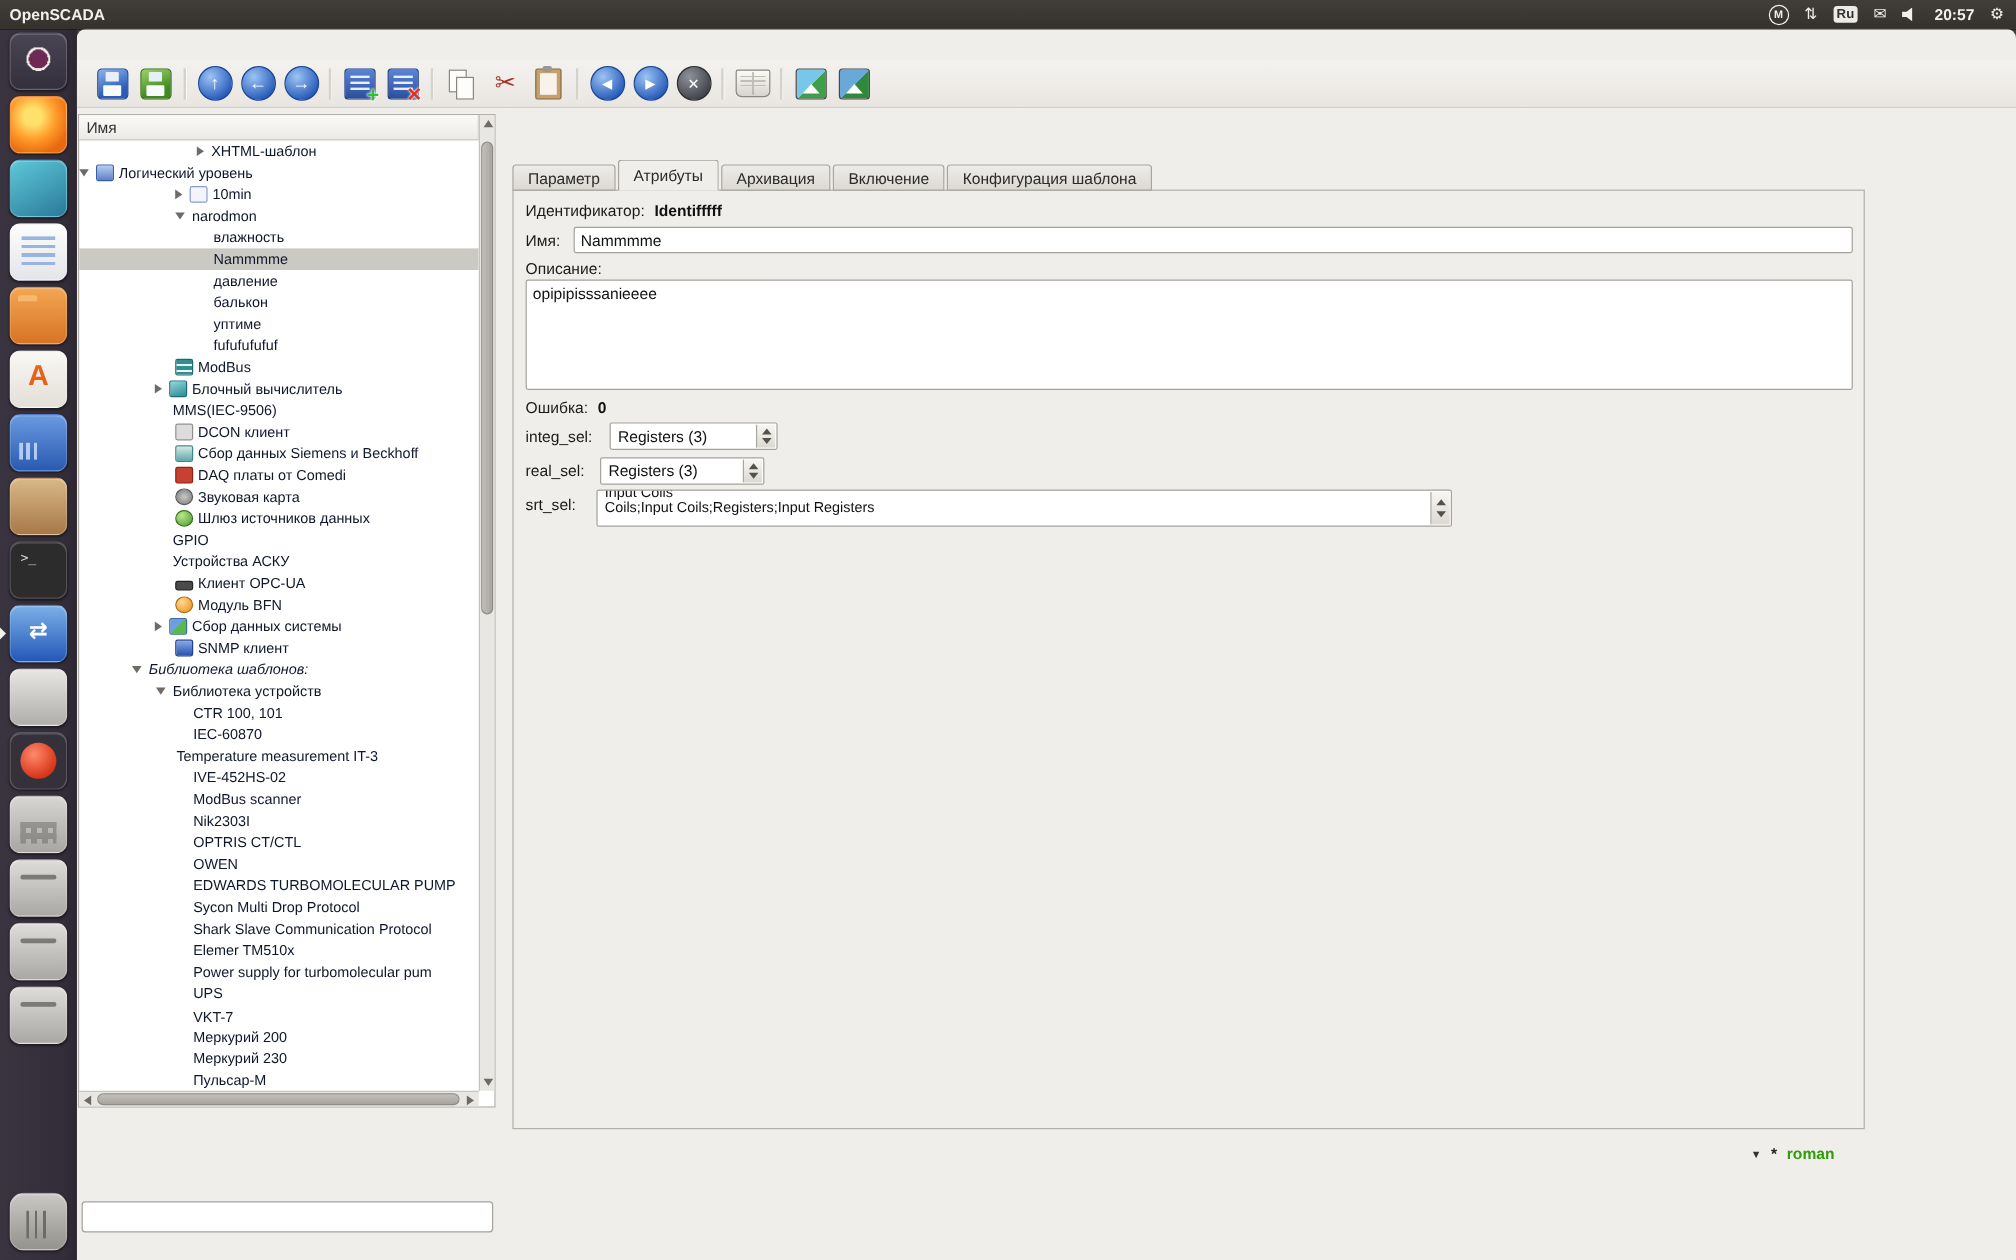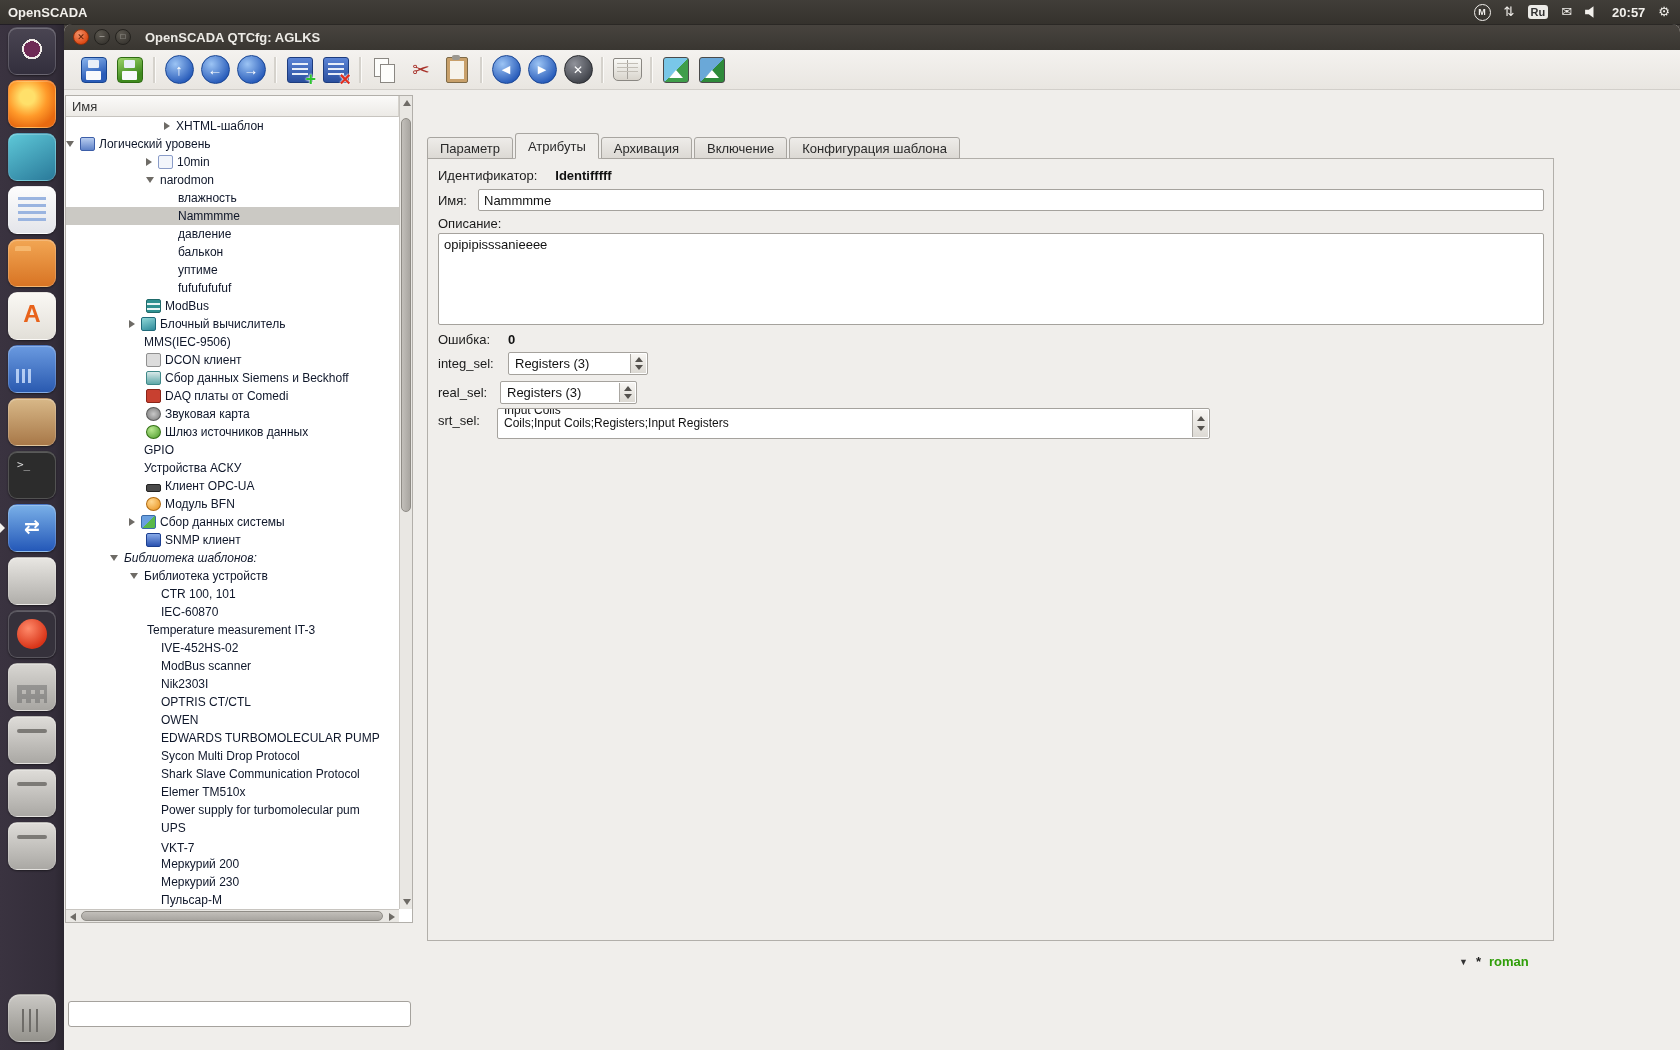--- a/index.html
+++ b/index.html
@@ -135,21 +135,21 @@
 
   
   #main-title{position:absolute;left:363px;top:80px;width:1127px;text-align:center;font-size:16px;font-weight:bold;font-style:italic;color:#3a3a3a;}
   #tabbar{position:absolute;left:363px;top:109px;height:26px;display:flex;align-items:flex-end;z-index:3;}
   .tab{height:22px;line-height:22px;padding:0 12px;font-size:13px;color:#2a2a2a;background:linear-gradient(#eeece9,#dcd9d4);border:1px solid #a8a5a0;border-radius:3px 3px 0 0;margin-right:2px;box-sizing:border-box;}
   .tab.active{height:26px;line-height:25px;background:#f0eeeb;border-bottom:1px solid #f0eeeb;position:relative;z-index:4;}
   #frame{position:absolute;left:363px;top:134px;width:1127px;height:783px;border:1px solid #b2afaa;box-sizing:border-box;z-index:2;}
 
   .flabel{font-size:13px;color:#1a1a1a;}
   .fvalue-bold{font-size:13px;font-weight:bold;color:#111;}
-  .field-row{position:absolute;display:flex;gap:18px;align-items:baseline;}
+  .field-row{position:absolute;display:flex;gap:8px;align-items:baseline;}
   .txt{border:1px solid #a5a29d;background:#fff;font-size:13px;font-family:inherit;box-sizing:border-box;border-radius:2px;color:#111;}
   #inp-name{position:absolute;left:414px;top:165px;width:1066px;height:22px;padding:0 5px;}
   #ta-descr{position:absolute;left:374px;top:209px;width:1106px;height:92px;padding:3px 5px;resize:none;}
   .combo{position:absolute;background:#fff;border:1px solid #a5a29d;border-radius:2px;box-sizing:border-box;overflow:hidden;}
   .combo-text{display:block;font-size:13px;color:#111;line-height:21px;padding-left:6px;padding-right:18px;white-space:nowrap;}
   #cb-integ{left:444px;top:328px;width:140px;height:23px;}
   #cb-real{left:436px;top:357px;width:137px;height:23px;}
   #cb-srt{left:433px;top:384px;width:713px;height:31px;}
   .srt-lines{padding-left:6px;padding-right:18px;font-size:12px;color:#111;line-height:13px;}
   .srt1{margin-top:-5px;}
@@ -231,26 +231,20 @@
       <div class="launch-slot">
         <div class="tile li-disk"></div>
       </div>
       <div class="launch-slot bottom">
         <div class="tile li-trash"></div>
       </div>
     </div>
 
   <div id="window">
 
-    <div id="titlebar">
-      <span class="wbtn close"></span>
-      <span class="wbtn minb"></span>
-      <span class="wbtn maxb"></span>
-      <span class="wtitle">OpenSCADA QTCfg: AGLKS</span>
-    </div>
 
     <div id="toolbar">
         <div class="tb-btn">
           <span class="tbi disk-blue-icon"></span>
         </div>
         <div class="tb-btn">
           <span class="tbi disk-green-icon"></span>
         </div>
         <div class="tb-sep"></div>
         <div class="tb-btn">

